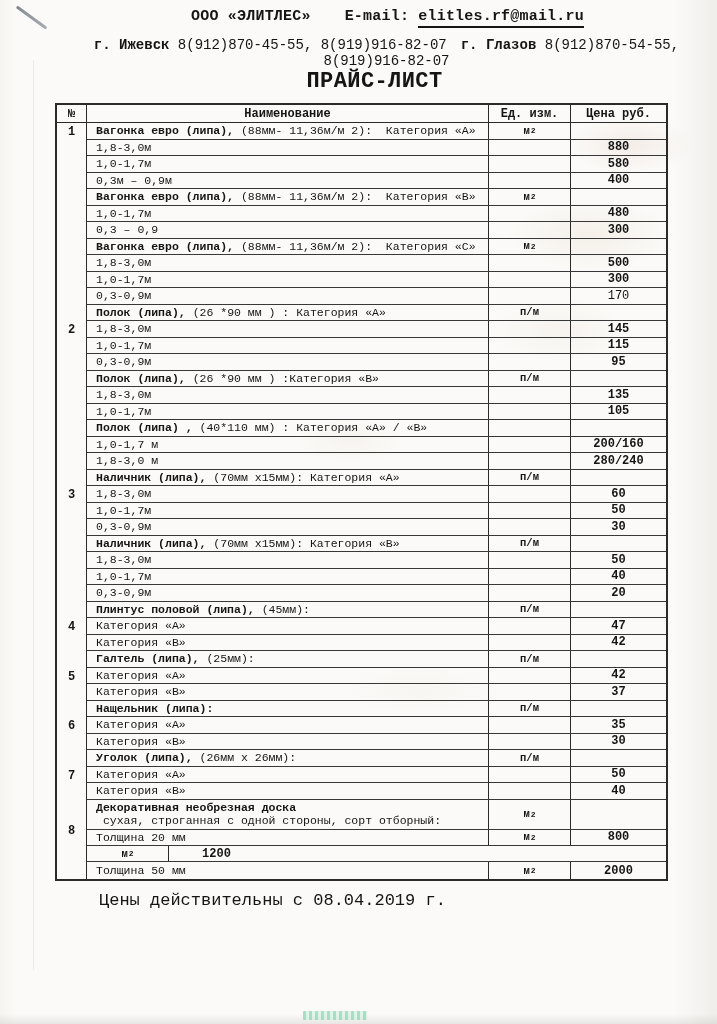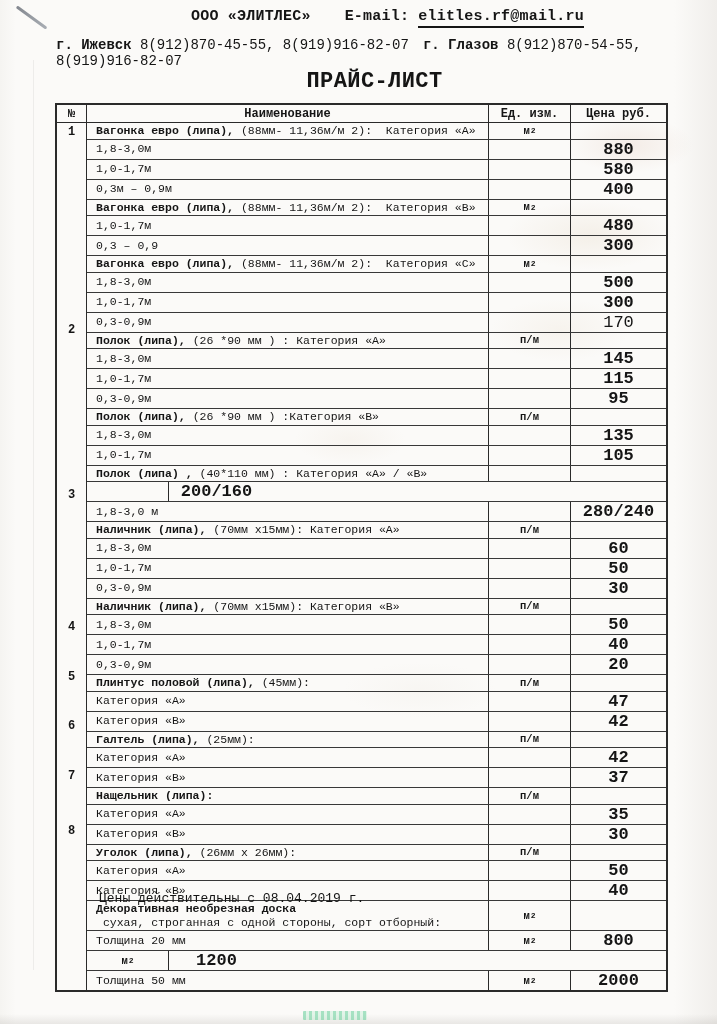--- a/index.html
+++ b/index.html
@@ -35,21 +35,21 @@
     position:absolute; left:303px; top:1011px; width:64px; height:9px;
     background:repeating-linear-gradient(90deg, rgba(96,205,150,.55) 0 3px, rgba(170,232,198,.30) 3px 6px);
     filter:blur(.6px); border-radius:1px;
   }
   
   .hdr-line1 { position:absolute; top:8px; left:0; width:100%; padding-left:58px;
     text-align:center; font-size:15px; font-weight:bold; letter-spacing:.2px; }
   .hdr-line1 .gap { display:inline-block; width:34px; }
   .hdr-email-addr { border-bottom:2px solid #151515; padding-bottom:1px; }
   .hdr-line2 { position:absolute; top:37px; left:0; width:100%; padding-left:56px;
-    text-align:left; font-size:14px; }
+    text-align:center; font-size:14px; }
   .hdr-line2 b { font-weight:bold; }
   .hdr-line2 .gap { display:inline-block; width:14px; }
   .doc-title { position:absolute; top:69px; left:0; width:100%;
     text-align:center; font-size:22px; font-weight:bold; letter-spacing:.4px;padding-left:32px; }
   
   .price-table {
     position:absolute; left:55px; top:103px; width:613px;
     border:2px solid #2a2a2a; background:transparent; font-size:11.5px;
   }
   .t-header { display:flex; height:18px; border-bottom:1.6px solid #2a2a2a; font-weight:bold; }
@@ -65,23 +65,23 @@
   .rows { flex:1; min-width:0; }
   .row { display:flex; align-items:center; min-height:16.35px; border-bottom:1.3px solid #383838; }
   .rows .row:last-child { border-bottom:none; }
   .c-name { flex:1; min-width:0; padding:1px 6px 1px 9px; border-right:1.4px solid #2a2a2a;
     align-self:stretch; display:flex; align-items:center; flex-wrap:wrap; line-height:13.5px; }
   .c-name .nm-bold { font-weight:bold; white-space:pre-wrap; }
   .c-name .nm-rest { white-space:pre-wrap; }
   .c-unit { width:82px; flex:none; border-right:1.4px solid #2a2a2a; align-self:stretch;
     display:flex; align-items:center; justify-content:center; font-weight:bold; font-size:10.5px; }
   .c-unit sup { font-size:8px; vertical-align:super; margin-left:1px; }
-  .c-price { width:95px; flex:none; text-align:center; font-weight:bold; font-size:17px; }
+  .c-price { width:95px; flex:none; text-align:center; font-weight:bold; font-size:12px; }
   .c-price.plain { font-weight:normal; }
-  .doc-footer { position:absolute; left:99px; top:891px; font-size:13px; }
+  .doc-footer { position:absolute; left:99px; top:891px; font-size:17px; }
 </style>
 </head>
 <body>
 
 <div id="page">
 
   <div class="pen-stroke"></div>
   <div class="crease"></div>
 
   <div class="hdr-line1">
@@ -249,20 +249,23 @@
           </div>
           <div class="row">
             <div class="c-name">
               <span class="nm-bold">Полок (липа) ,</span>
               <span class="nm-rest"> (40*110 мм) : Категория «А» / «В»</span>
             </div>
             <div class="c-unit"></div>
             <div class="c-price"></div>
           </div>
           <div class="row">
+            <div class="c-name">
+              <span class="nm-rest">1,0-1,7 м</span>
+            </div>
             <div class="c-unit"></div>
             <div class="c-price">200/160</div>
           </div>
           <div class="row">
             <div class="c-name">
               <span class="nm-rest">1,8-3,0 м</span>
             </div>
             <div class="c-unit"></div>
             <div class="c-price">280/240</div>
           </div>

